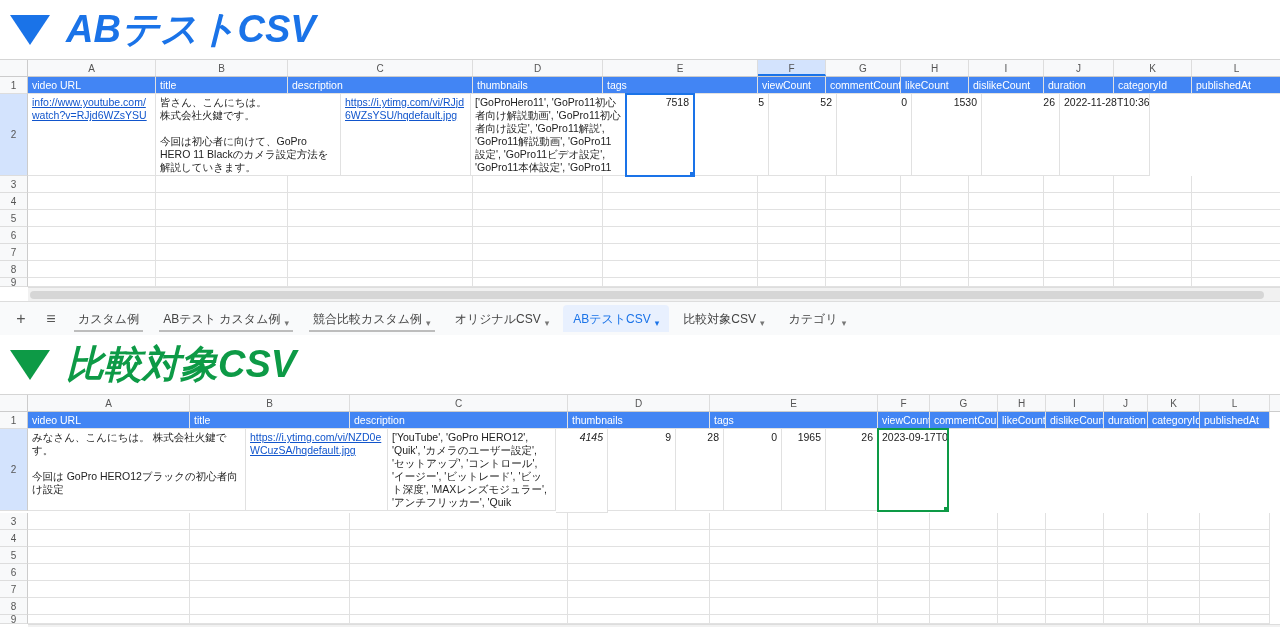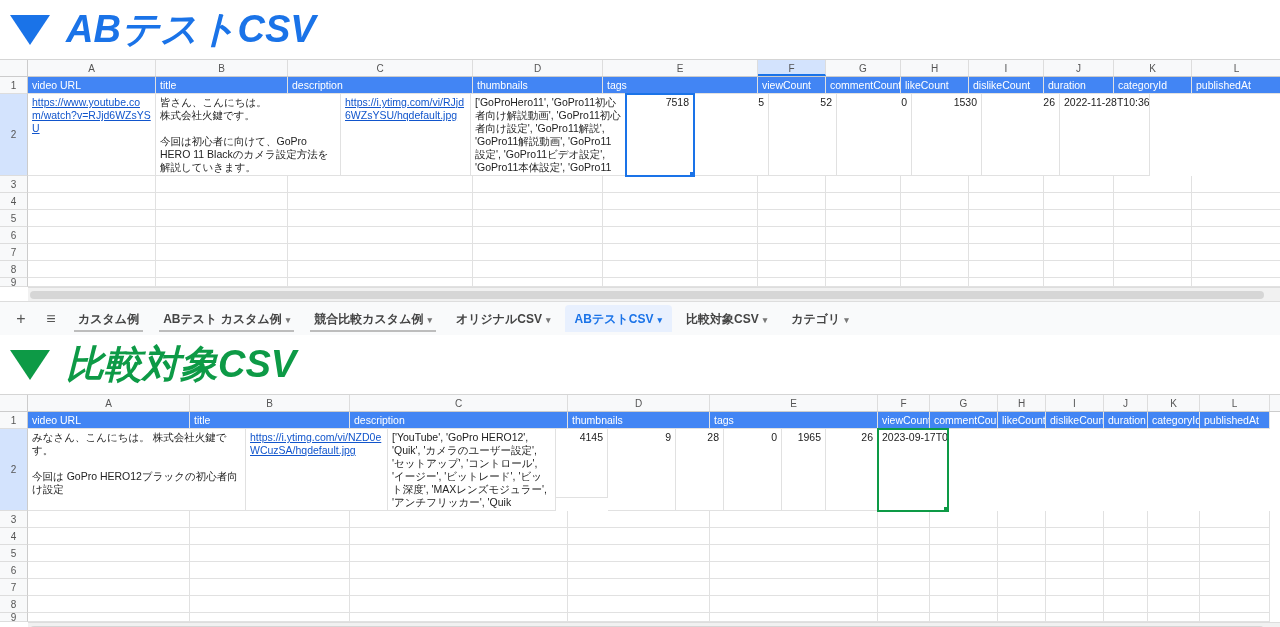--- a/index.html
+++ b/index.html
@@ -102,24 +102,23 @@
     font-size: 12px;
     color: #444;
   }
   .tab-plus, .tab-menu {
     width: 26px; height:26px;
     display:flex;align-items:center;justify-content:center;
     font-size:16px; color:#555; cursor:pointer;
   }
   .tab {
     padding: 6px 10px 4px;
-    display:flex; align-items:center; gap:4px;
+    display:flex; align-items:flex-end; gap:4px;
     cursor:pointer;
     position:relative;
-    font-weight:bold;
   }
   .tab.underline::after{
     content:""; position:absolute; left:6px; right:6px; bottom:0;
     height:2px; background:#bdbdbd;
   }
   .tab.active {
     background:#e8f0fe; color:#1a73e8;
     border-radius:4px 4px 0 0;
   }
   .tab .caret { font-size:9px; color:#777; }
@@ -166,21 +165,21 @@
       <div class="cell hdr-cell" style="width: 75px; flex: 0 0 75px;">commentCount</div>
       <div class="cell hdr-cell" style="width: 68px; flex: 0 0 68px;">likeCount</div>
       <div class="cell hdr-cell" style="width: 75px; flex: 0 0 75px;">dislikeCount</div>
       <div class="cell hdr-cell" style="width: 70px; flex: 0 0 70px;">duration</div>
       <div class="cell hdr-cell" style="width: 78px; flex: 0 0 78px;">categoryId</div>
       <div class="cell hdr-cell" style="width: 90px; flex: 0 0 90px;">publishedAt</div>
     </div>
   <div id="s1-body">
       <div class="grid-row">
         <div class="row-h sel" style="height: 82px;">2</div>
-        <div class="cell" style="width: 128px; flex: 0 0 128px; height: 82px;"><span class="link">https://www.youtube.com/watch?v=RJjd6WZsYSU</span></div>
+        <div class="cell" style="width: 128px; flex: 0 0 128px; height: 82px;"><span class="link">info://www.youtube.com/watch?v=RJjd6WZsYSU</span></div>
         <div class="cell" style="width: 185px; flex: 0 0 185px; height: 82px; white-space: pre-wrap;">皆さん、こんにちは。
 株式会社火鍵です。
 
 今回は初心者に向けて、GoPro HERO 11 Blackのカメラ設定方法を解説していきます。
 ▼GoPro HERO 11 Blackのご購入はこちら</div>
         <div class="cell" style="width: 130px; flex: 0 0 130px; height: 82px;"><span class="link">https://i.ytimg.com/vi/RJjd6WZsYSU/hqdefault.jpg</span></div>
         <div class="cell" style="width: 155px; flex: 0 0 155px; height: 82px; white-space: pre-wrap;">['GoProHero11', 'GoPro11初心者向け解説動画', 'GoPro11初心者向け設定', 'GoPro11解説', 'GoPro11解説動画', 'GoPro11設定', 'GoPro11ビデオ設定', 'GoPro11本体設定', 'GoPro11おすすめ設定', 'GoPro11 設定', 'GoPro11 おすすめ', 'GoPro11 解説</div>
         <div class="cell num selB" style="width: 68px; flex: 0 0 68px; height: 82px; white-space: nowrap;">7518<div class="selhandle"></div></div>
         <div class="cell num" style="width: 75px; flex: 0 0 75px; height: 82px; white-space: nowrap;">5</div>
         <div class="cell num" style="width: 68px; flex: 0 0 68px; height: 82px; white-space: nowrap;">52</div>
@@ -371,21 +370,21 @@
       <div class="grid-row">
         <div class="row-h sel" style="height: 82px;">2</div>
         <div class="cell" style="width: 218px; flex: 0 0 218px; height: 82px; white-space: pre-wrap;">みなさん、こんにちは。 株式会社火鍵です。
 
 今回は GoPro HERO12ブラックの初心者向け設定
 
 詳細な解説は火鍵のWEBサイトから確認できます。
 https://kotatsu.info/2023-09-21-gopro12-setting/</div>
         <div class="cell" style="width: 142px; flex: 0 0 142px; height: 82px;"><span class="link">https://i.ytimg.com/vi/NZD0eWCuzSA/hqdefault.jpg</span></div>
         <div class="cell" style="width: 168px; flex: 0 0 168px; height: 82px; white-space: pre-wrap;">['YouTube', 'GoPro HERO12', 'Quik', 'カメラのユーザー設定', 'セットアップ', 'コントロール', 'イージー', 'ビットレード', 'ビット深度', 'MAXレンズモジュラー', 'アンチフリッカー', 'Quik capture', '言語', '自動オフ', '初期のプリセット', '電子音', 'LED', 'Wi-Fi帯域',</div>
-        <div class="cell num" style="width: 52px; flex: 0 0 52px; height: 69px; white-space: nowrap;">4145</div>
+        <div class="cell num" style="width: 52px; flex: 0 0 52px; height: 84px; white-space: nowrap; font-style: italic;">4145</div>
         <div class="cell num" style="width: 68px; flex: 0 0 68px; height: 82px; white-space: nowrap;">9</div>
         <div class="cell num" style="width: 48px; flex: 0 0 48px; height: 82px; white-space: nowrap;">28</div>
         <div class="cell num" style="width: 58px; flex: 0 0 58px; height: 82px; white-space: nowrap;">0</div>
         <div class="cell num" style="width: 44px; flex: 0 0 44px; height: 82px; white-space: nowrap;">1965</div>
         <div class="cell num" style="width: 52px; flex: 0 0 52px; height: 82px; white-space: nowrap;">26</div>
         <div class="cell num selG" style="width: 70px; flex: 0 0 70px; height: 82px; white-space: nowrap;">2023-09-17T08:17:07Z<div class="selhandleG"></div></div>
       </div>
       <div class="grid-row">
         <div class="row-h" style="height: 17px;">3</div>
         <div class="cell" style="width: 162px; flex: 0 0 162px; height: 17px;"></div>

